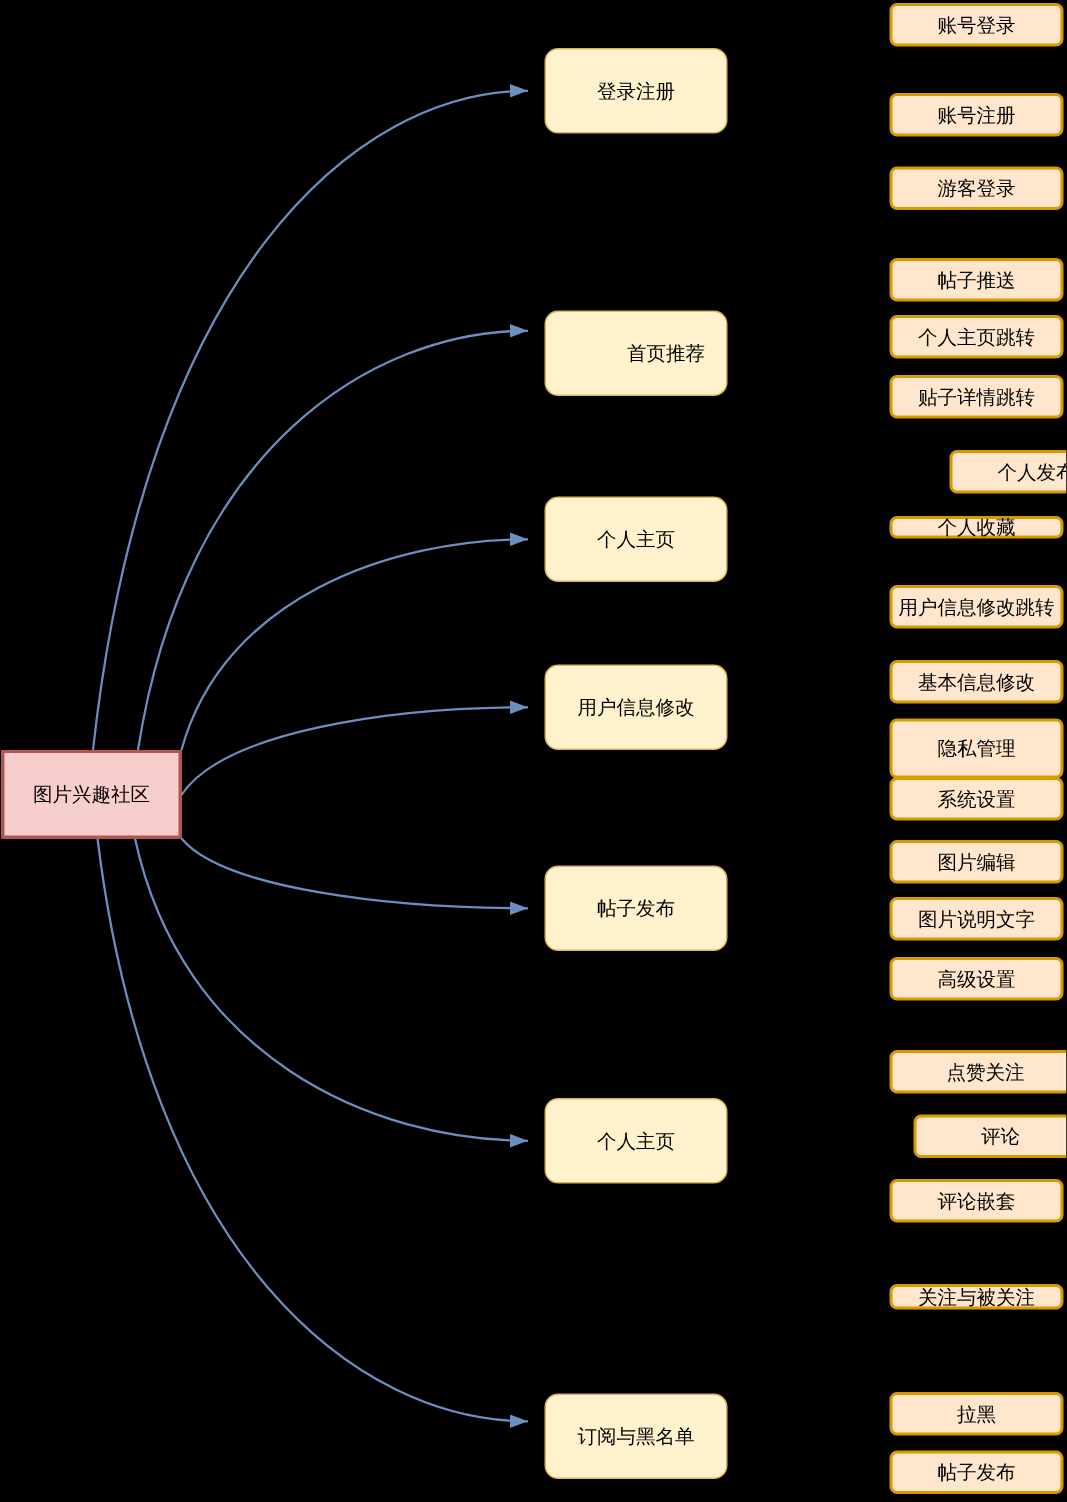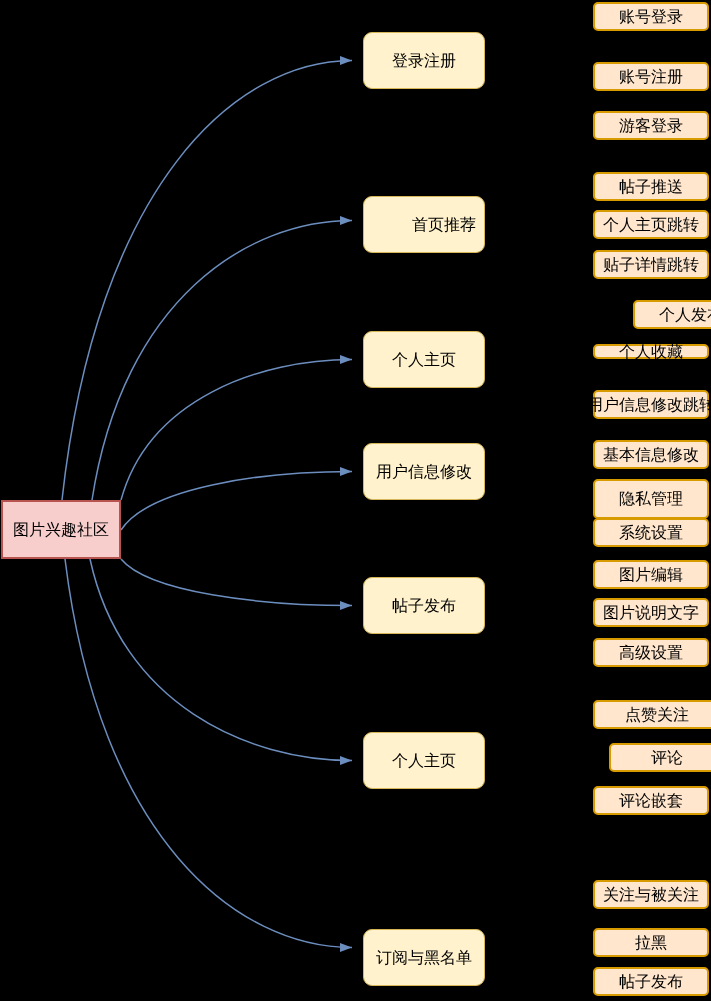--- a/index.html
+++ b/index.html
@@ -18,21 +18,21 @@
     fill:none;
     stroke:var(--edge-color,#6c8ebf);
     stroke-width:1.5;
   }
   #arrowhead path{ fill:var(--edge-color,#6c8ebf); }
   .node{
     position:absolute;
     box-sizing:border-box;
     display:flex;align-items:center;justify-content:center;
     text-align:center;
-    font-size:16px;
+    font-size:13px;
     line-height:1.2;
     color:var(--text-color,#000000);
     white-space:nowrap;
   }
   .node.root{
     background:var(--root-fill,#f8cecc);
     border:2px solid var(--root-border,#b85450);
     border-radius:0;
   }
   .node.branch{
@@ -63,38 +63,38 @@
       <path class="edge" d="M 121 559 C 148.72 592.48, 259.6 605.5, 352 605.5" marker-end="url(#arrowhead)"></path>
       <path class="edge" d="M 90 559 C 121.44 704.0799999999999, 247.2 760.5, 352 760.5" marker-end="url(#arrowhead)"></path>
       <path class="edge" d="M 65 559 C 99.44 838.72, 237.2 947.5, 352 947.5" marker-end="url(#arrowhead)"></path>
     </svg>
   <div>
       <div class="node root" style="left: 1px; top: 500px; width: 120px; height: 59px;">图片兴趣社区</div>
       <div class="node branch" style="left: 363px; top: 32px; width: 122px; height: 57px;">登录注册</div>
       <div class="node leaf" style="left: 593px; top: 2px; width: 116px; height: 29px;">账号登录</div>
       <div class="node leaf" style="left: 593px; top: 62px; width: 116px; height: 29px;">账号注册</div>
       <div class="node leaf" style="left: 593px; top: 111px; width: 116px; height: 29px;">游客登录</div>
-      <div class="node branch" style="left: 363px; top: 196px; width: 122px; height: 57px; padding-left: 40px;">首页推荐</div>
+      <div class="node branch" style="left: 363px; top: 207px; width: 122px; height: 57px; padding-left: 40px;">首页推荐</div>
       <div class="node leaf" style="left: 593px; top: 172px; width: 116px; height: 29px;">帖子推送</div>
       <div class="node leaf" style="left: 593px; top: 210px; width: 116px; height: 29px;">个人主页跳转</div>
       <div class="node leaf" style="left: 593px; top: 250px; width: 116px; height: 29px;">贴子详情跳转</div>
       <div class="node branch" style="left: 363px; top: 331px; width: 122px; height: 57px;">个人主页</div>
       <div class="node leaf" style="left: 593px; top: 300px; width: 116px; height: 29px; margin-left: 40px;">个人发布</div>
       <div class="node leaf" style="left: 593px; top: 344px; width: 116px; height: 15px;">个人收藏</div>
       <div class="node leaf" style="left: 593px; top: 390px; width: 116px; height: 29px;">用户信息修改跳转</div>
       <div class="node branch" style="left: 363px; top: 443px; width: 122px; height: 57px;">用户信息修改</div>
       <div class="node leaf" style="left: 593px; top: 440px; width: 116px; height: 29px;">基本信息修改</div>
       <div class="node leaf" style="left: 593px; top: 479px; width: 116px; height: 40px;">隐私管理</div>
       <div class="node leaf" style="left: 593px; top: 518px; width: 116px; height: 29px;">系统设置</div>
       <div class="node branch" style="left: 363px; top: 577px; width: 122px; height: 57px;">帖子发布</div>
       <div class="node leaf" style="left: 593px; top: 560px; width: 116px; height: 29px;">图片编辑</div>
       <div class="node leaf" style="left: 593px; top: 598px; width: 116px; height: 29px;">图片说明文字</div>
       <div class="node leaf" style="left: 593px; top: 638px; width: 116px; height: 29px;">高级设置</div>
       <div class="node branch" style="left: 363px; top: 732px; width: 122px; height: 57px;">个人主页</div>
       <div class="node leaf" style="left: 593px; top: 700px; width: 128px; height: 29px;">点赞关注</div>
       <div class="node leaf" style="left: 609px; top: 743px; width: 116px; height: 29px;">评论</div>
       <div class="node leaf" style="left: 593px; top: 786px; width: 116px; height: 29px;">评论嵌套</div>
       <div class="node branch" style="left: 363px; top: 919px; width: 122px; height: 57px; margin-top: 10px;">订阅与黑名单</div>
-      <div class="node leaf" style="left: 593px; top: 880px; width: 116px; height: 29px;">关注与被关注</div>
+      <div class="node leaf" style="left: 593px; top: 856px; width: 116px; height: 17px;">关注与被关注</div>
       <div class="node leaf" style="left: 593px; top: 928px; width: 116px; height: 29px;">拉黑</div>
       <div class="node leaf" style="left: 593px; top: 967px; width: 116px; height: 29px;">帖子发布</div>
     </div>
 </div>
 
 </body></html>

